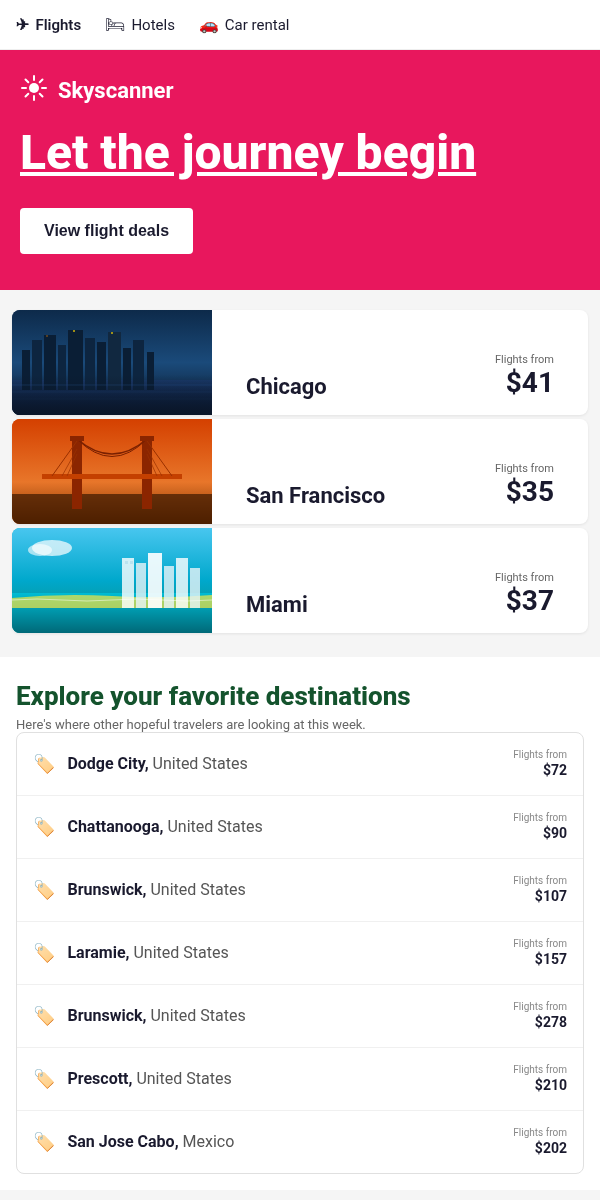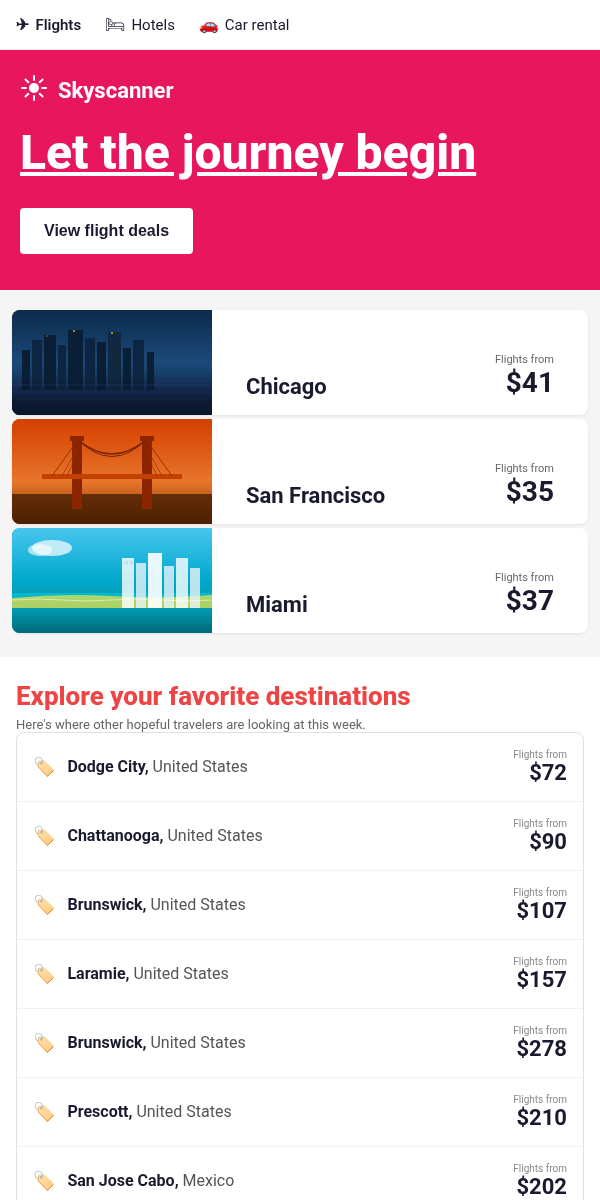--- a/index.html
+++ b/index.html
@@ -141,21 +141,21 @@
     }
 
     
     .explore-section {
       background: white;
       padding: 24px 16px 16px 16px;
     }
     .explore-title {
       font-size: 26px;
       font-weight: 800;
-      color: #ef4444;
+      color: #14532d;
       margin-bottom: 6px;
     }
     .explore-subtitle {
       font-size: 13px;
       color: #666;
     }
     .destination-list {
       background: white;
       border: 1px solid #e0e0e0;
       border-radius: 8px;
@@ -188,21 +188,21 @@
       font-weight: 700;
     }
     .dest-country {
       font-weight: 400;
       color: #555;
     }
     .dest-price-area {
       text-align: right;
     }
     .dest-price {
-      font-size: 22px;
+      font-size: 14px;
       font-weight: 700;
       color: #1a1a2e;
     }
     .dest-from {
       font-size: 10px;
       color: #888;
       display: block;
     }
   </style>
 </head>

